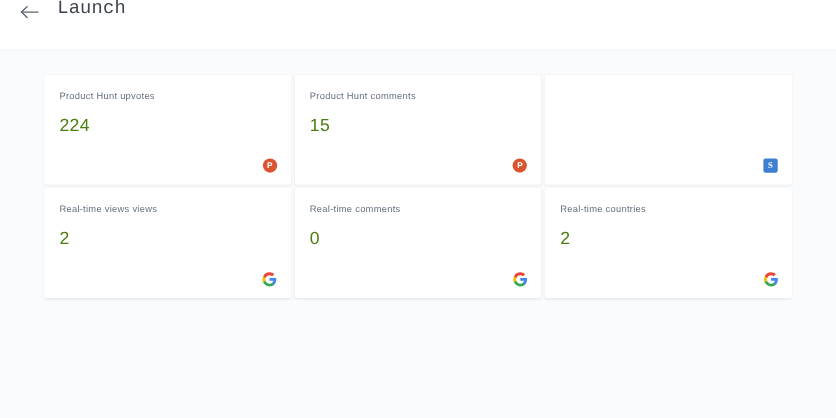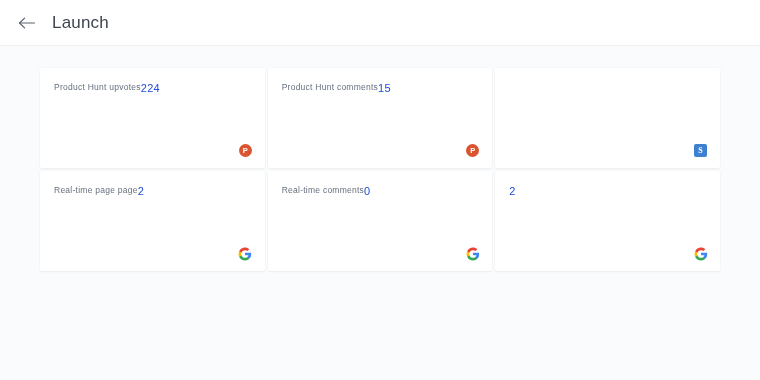--- a/index.html
+++ b/index.html
@@ -15,23 +15,23 @@
     font-family: "Liberation Sans", sans-serif;
     -webkit-font-smoothing: antialiased;
   }
 
   
   .topbar {
     height: 46px;
     background: #ffffff;
     border-bottom: 1px solid #f0f1f3;
     display: flex;
-    align-items: center;
     padding-left: 16px;
     gap: 14px;
+    font-family: Liberation Mono, monospace;
   }
 
   .back-btn {
     width: 22px;
     height: 22px;
     display: flex;
     align-items: center;
     justify-content: center;
     cursor: pointer;
     color: #5b6270;
@@ -59,38 +59,39 @@
     gap: 3px;
   }
 
   .card {
     background: #ffffff;
     border-radius: 2px;
     height: 100px;
     padding: 14px 14px 10px 14px;
     position: relative;
     display: flex;
-    flex-direction: row;
+    flex-direction: column;
     box-shadow: 0 1px 2px rgba(16, 24, 40, 0.05),
                 0 0 0 1px rgba(16, 24, 40, 0.012);
     cursor: pointer;
   }
 
   .card-label {
     font-size: 8.5px;
     color: #66707f;
     letter-spacing: 0.25px;
     line-height: 1.2;
     white-space: nowrap;
   }
 
   .card-value {
-    font-size: 11px;
+    margin-top: 14px;
+    font-size: 16px;
     font-weight: 400;
-    color: #1d4ed8;
+    color: #4d7c0f;
     line-height: 1.1;
     letter-spacing: 0.3px;
   }
 
   .card-source {
     position: absolute;
     right: 12px;
     bottom: 10px;
     width: 15px;
     height: 15px;
@@ -181,21 +182,21 @@
 
     <div class="card">
       <div class="card-source">
         <div class="ico-stripe">
           <span>S</span>
         </div>
       </div>
     </div>
 
     <div class="card">
-      <div class="card-label">Real-time page page</div>
+      <div class="card-label">Real-time views views</div>
       <div class="card-value">2</div>
       <div class="card-source">
         <span class="ico-google">
           <svg viewBox="0 0 48 48">
             <path fill="#4285f4" d="M45.12 24.5c0-1.56-.14-3.06-.4-4.5H24v8.51h11.84c-.51 2.75-2.06 5.08-4.39 6.64v5.52h7.11c4.16-3.83 6.56-9.47 6.56-16.17z"></path>
             <path fill="#34a853" d="M24 46c5.94 0 10.92-1.97 14.56-5.33l-7.11-5.52c-1.97 1.32-4.49 2.1-7.45 2.1-5.73 0-10.58-3.87-12.31-9.07H4.34v5.7C7.96 41.07 15.4 46 24 46z"></path>
             <path fill="#fbbc05" d="M11.69 28.18C11.25 26.86 11 25.45 11 24s.25-2.86.69-4.18v-5.7H4.34C2.85 17.09 2 20.45 2 24s.85 6.91 2.34 9.88l7.35-5.7z"></path>
             <path fill="#ea4335" d="M24 10.75c3.23 0 6.13 1.11 8.41 3.29l6.31-6.31C34.91 4.18 29.93 2 24 2 15.4 2 7.96 6.93 4.34 14.12l7.35 5.7c1.73-5.2 6.58-9.07 12.31-9.07z"></path>
           </svg>
         </span>
@@ -211,20 +212,21 @@
             <path fill="#4285f4" d="M45.12 24.5c0-1.56-.14-3.06-.4-4.5H24v8.51h11.84c-.51 2.75-2.06 5.08-4.39 6.64v5.52h7.11c4.16-3.83 6.56-9.47 6.56-16.17z"></path>
             <path fill="#34a853" d="M24 46c5.94 0 10.92-1.97 14.56-5.33l-7.11-5.52c-1.97 1.32-4.49 2.1-7.45 2.1-5.73 0-10.58-3.87-12.31-9.07H4.34v5.7C7.96 41.07 15.4 46 24 46z"></path>
             <path fill="#fbbc05" d="M11.69 28.18C11.25 26.86 11 25.45 11 24s.25-2.86.69-4.18v-5.7H4.34C2.85 17.09 2 20.45 2 24s.85 6.91 2.34 9.88l7.35-5.7z"></path>
             <path fill="#ea4335" d="M24 10.75c3.23 0 6.13 1.11 8.41 3.29l6.31-6.31C34.91 4.18 29.93 2 24 2 15.4 2 7.96 6.93 4.34 14.12l7.35 5.7c1.73-5.2 6.58-9.07 12.31-9.07z"></path>
           </svg>
         </span>
       </div>
     </div>
 
     <div class="card">
+      <div class="card-label">Real-time countries</div>
       <div class="card-value">2</div>
       <div class="card-source">
         <span class="ico-google">
           <svg viewBox="0 0 48 48">
             <path fill="#4285f4" d="M45.12 24.5c0-1.56-.14-3.06-.4-4.5H24v8.51h11.84c-.51 2.75-2.06 5.08-4.39 6.64v5.52h7.11c4.16-3.83 6.56-9.47 6.56-16.17z"></path>
             <path fill="#34a853" d="M24 46c5.94 0 10.92-1.97 14.56-5.33l-7.11-5.52c-1.97 1.32-4.49 2.1-7.45 2.1-5.73 0-10.58-3.87-12.31-9.07H4.34v5.7C7.96 41.07 15.4 46 24 46z"></path>
             <path fill="#fbbc05" d="M11.69 28.18C11.25 26.86 11 25.45 11 24s.25-2.86.69-4.18v-5.7H4.34C2.85 17.09 2 20.45 2 24s.85 6.91 2.34 9.88l7.35-5.7z"></path>
             <path fill="#ea4335" d="M24 10.75c3.23 0 6.13 1.11 8.41 3.29l6.31-6.31C34.91 4.18 29.93 2 24 2 15.4 2 7.96 6.93 4.34 14.12l7.35 5.7c1.73-5.2 6.58-9.07 12.31-9.07z"></path>
           </svg>
         </span>

